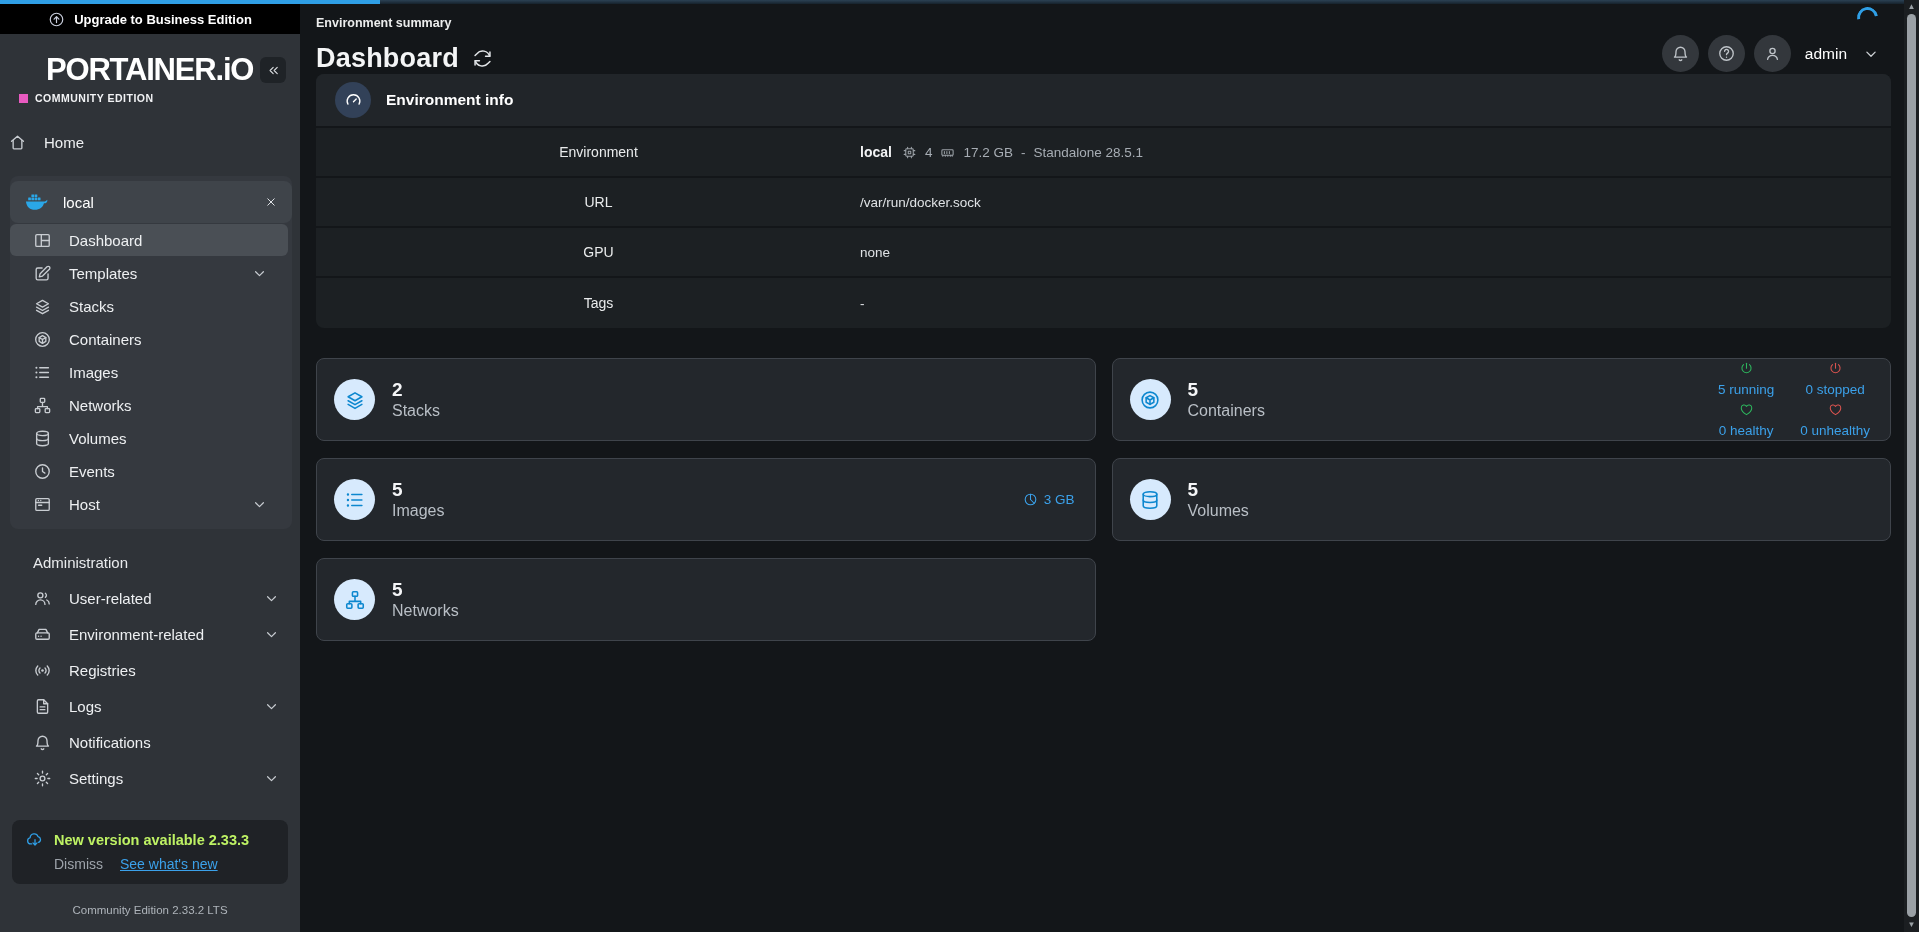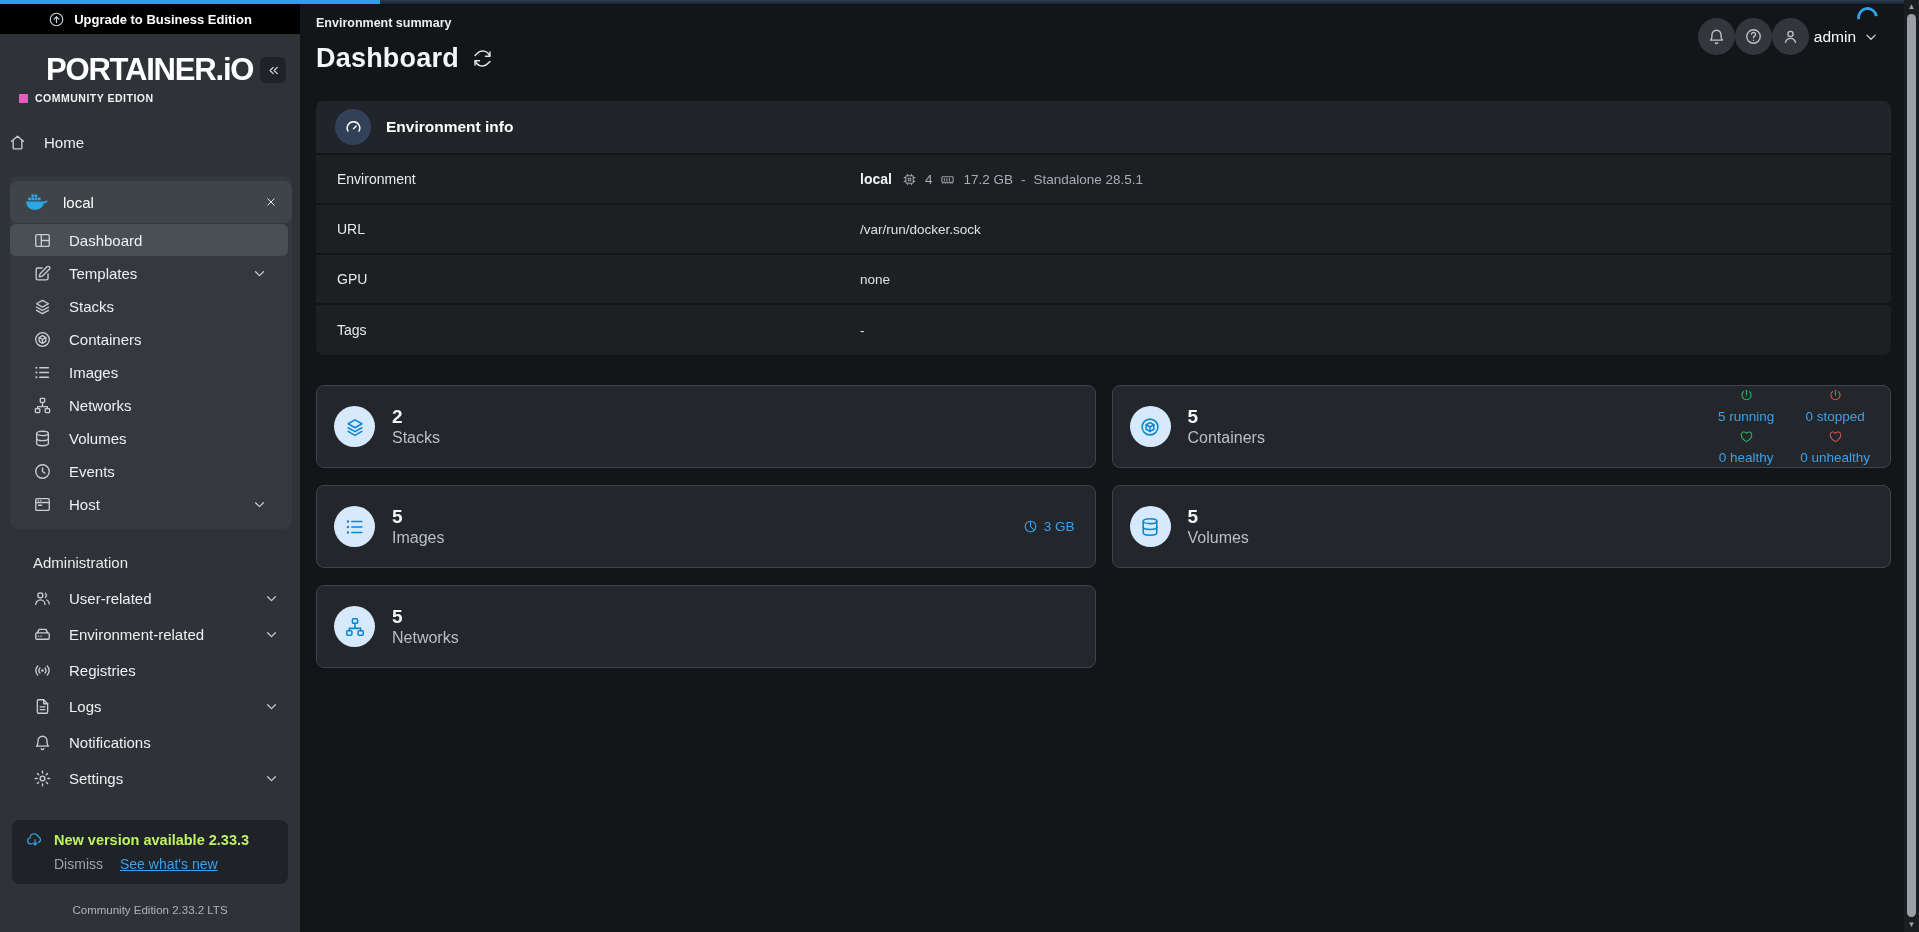--- a/index.html
+++ b/index.html
@@ -52,27 +52,27 @@
   .sidebar-footer { padding:8px 0 16px; text-align:center; font-size:11.5px; color:#aeb4ba; }
 
   
   .main { position:absolute; left:300px; right:15px; top:0; bottom:0; background:#131619; padding:0 13px 0 16px; }
   .breadcrumb { padding-top:16px; font-size:12.5px; font-weight:600; color:#eceded; }
   .title-row { display:flex; align-items:center; gap:13px; margin-top:13px; }
   .page-title { font-size:27px; font-weight:700; color:#f4f5f6; letter-spacing:.2px; }
   .refresh-btn { width:21px; height:21px; color:#e3e6e9; cursor:pointer; }
 
   .spinner { position:absolute; top:7px; right:26px; width:21px; height:21px; border:3px solid transparent; border-top-color:#2f9fe6; border-right-color:#2f9fe6; border-radius:50%; transform:rotate(-55deg); }
-  .topbar-right { position:absolute; top:18px; right:24px; display:flex; align-items:center; }
+  .topbar-right { position:absolute; top:35px; right:24px; display:flex; align-items:center; gap:9px; }
   .icon-btn { width:37px; height:37px; border-radius:50%; background:#33373c; color:#bfc4c9; display:flex; align-items:center; justify-content:center; cursor:pointer; }
   .icon-btn svg { width:19px; height:19px; }
   .admin-name { font-size:15.5px; color:#fff; margin-left:5px; }
   .admin-chevron { width:18px; height:18px; color:#ced2d6; margin-left:6px; cursor:pointer; }
 
-  .panel { margin-top:27px; border-radius:8px; overflow:hidden; background:#1c2023; }
+  .panel { border-radius:8px; overflow:hidden; background:#1c2023;text-align:center; }
   .panel-header { height:54px; background:#212529; display:flex; align-items:center; gap:15px; padding:0 19px; border-bottom:2px solid #131619; }
   .panel-icon { width:36px; height:36px; border-radius:50%; background:#324158; color:#fff; display:flex; align-items:center; justify-content:center; flex:none; }
   .panel-icon svg { width:19px; height:19px; }
   .panel-title { font-size:15.5px; font-weight:700; color:#fff; }
   .info-row { height:50px; display:flex; align-items:center; border-bottom:2px solid #131619; padding-left:21px; font-size:14px; }
   .info-row:last-child { border-bottom:none; }
   .info-label { width:523px; flex:none; color:#e9ebec; }
   .info-value { color:#dfe2e5; font-size:13.5px; }
   .env-val { display:flex; align-items:center; gap:8px; color:#a7adb4; font-size:13.5px; }
   .env-val .env-nm { color:#f2f3f5; font-weight:700; font-size:14px; margin-right:2px; }

